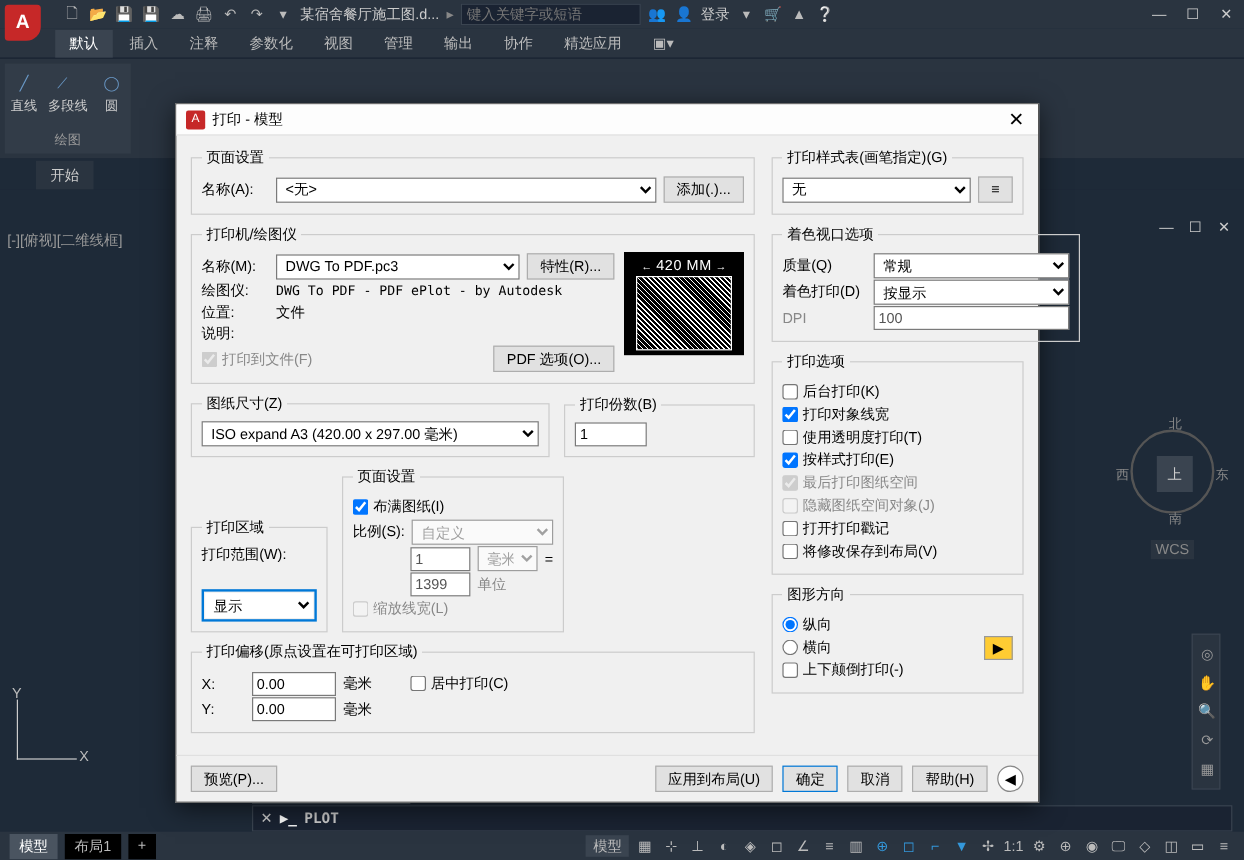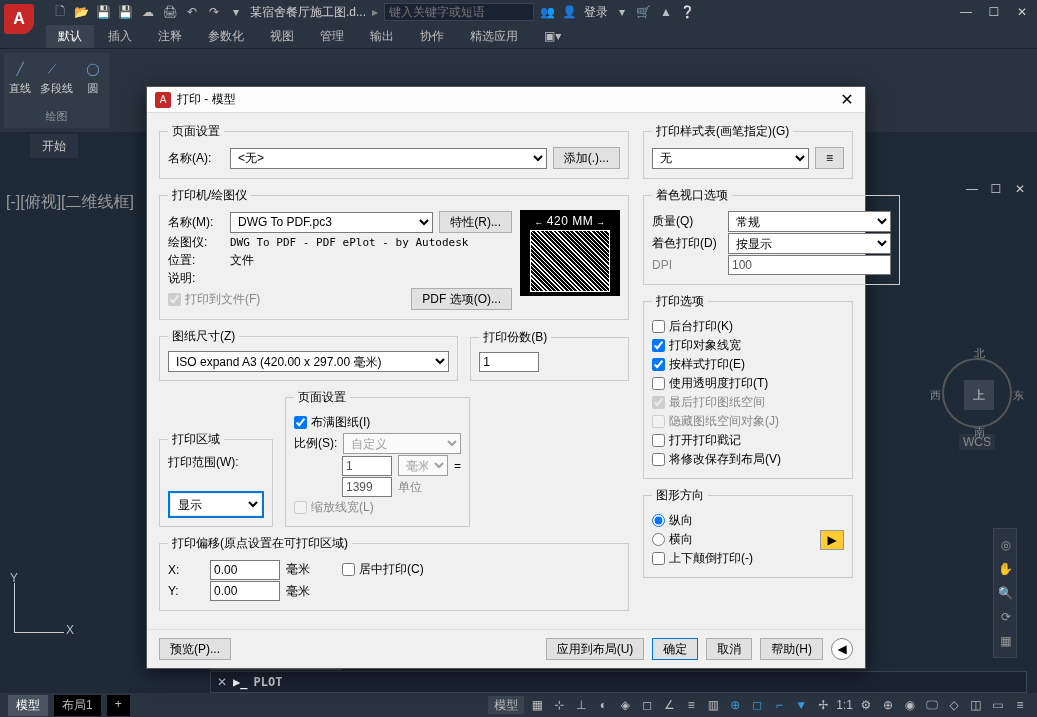--- a/index.html
+++ b/index.html
@@ -23,21 +23,21 @@
 .ribbon-panel { background: #323c48; padding: 4px; display: flex; flex-direction: column; justify-content: space-between; align-items: center; min-width: 80px; }
 .ribbon-panel-icons { display: flex; gap: 8px; flex-wrap: wrap; }
 .ribbon-panel-label { color: #999; font-size: 11px; }
 .rp-icon { width: 24px; height: 24px; color: #6a99c7; display: flex; align-items: center; justify-content: center; }
 .rp-text { font-size: 11px; color: #ccc; }
 
 .doc-tabs { height: 26px; background: #1e2a38; display: flex; align-items: flex-end; padding-left: 30px; gap: 6px; }
 .doc-tab { background: #2a3440; color: #ccc; padding: 4px 12px; height: 24px; display: flex; align-items: center; }
 
 .canvas-area { position: absolute; top: 158px; left: 0; right: 0; bottom: 24px; background: #1e2a38; }
-.view-label { position: absolute; top: 34px; left: 6px; color: #999; font-size: 16px; }
+.view-label { position: absolute; top: 34px; left: 6px; color: #999; font-size: 12px; }
 
 
 .dialog { position: absolute; top: 86px; left: 146px; width: 720px; background: #f0f0f0; border: 1px solid #555; box-shadow: 0 4px 20px rgba(0,0,0,0.6); color: #000; z-index: 100; }
 .dlg-title { height: 26px; display: flex; align-items: center; padding: 0 8px; background: #fdfdfd; border-bottom: 1px solid #ddd; }
 .dlg-title-logo { width: 16px; height: 16px; background: #c62828; color: white; font-size: 10px; display: flex; align-items: center; justify-content: center; margin-right: 6px; border-radius: 2px; }
 .dlg-close { margin-left: auto; width: 20px; height: 20px; cursor: pointer; display: flex; align-items: center; justify-content: center; font-size: 16px; }
 .dlg-body { padding: 10px 12px; display: flex; gap: 14px; }
 .dlg-left { flex: 1; }
 .dlg-right { width: 210px; }
 fieldset { border: 1px solid #ccc; padding: 6px 8px 8px 8px; margin-bottom: 8px; }
@@ -74,21 +74,21 @@
 .status-icon { width: 18px; height: 18px; display: flex; align-items: center; justify-content: center; cursor: pointer; }
 .layout-tabs { display: flex; gap: 6px; }
 .layout-tab { background: #000000; padding: 2px 8px; }
 .layout-tab.active { background: #4a5460; color: #fff; }
 
 
 .viewcube-area { position: absolute; top: 200px; right: 20px; width: 80px; height: 120px; color: #888; font-size: 11px; text-align: center; }
 .vc-circle { width: 70px; height: 70px; border: 2px solid #555; border-radius: 50%; position: relative; margin: 0 auto; }
 .vc-cube { width: 30px; height: 30px; background: #3a4450; position: absolute; top: 20px; left: 20px; display: flex; align-items: center; justify-content: center; color: #ccc; }
 .vc-dir { position: absolute; font-size: 11px; }
-.wcs-tag { background: #2a3440; padding: 1px 4px; margin-top: 6px; display: inline-block; }
+.wcs-tag { background: #2a3440; padding: 1px 4px; margin-top: 22px; display: inline-block; }
 
 .nav-bar { position: absolute; top: 370px; right: 20px; width: 24px; background: #2a3440; border: 1px solid #3a4450; padding: 4px 0; }
 .nav-bar div { width: 24px; height: 24px; display: flex; align-items: center; justify-content: center; color: #999; cursor: pointer; }
 
 .ucs-icon { position: absolute; bottom: 60px; left: 14px; color: #bbb; font-size: 11px; }
 
 .what-combo { border: 2px solid #0078d7; padding: 1px; }
 
 .arrow-btn { width: 24px; height: 20px; background: #ffcc33; border: 1px solid #999; display: flex; align-items: center; justify-content: center; }
 </style>
@@ -349,26 +349,26 @@
         <legend>打印选项</legend>
         <label class="chk-label">
             <input type="checkbox" style="">
             <span>后台打印(K)</span>
           </label>
         <label class="chk-label">
             <input type="checkbox" checked="" style="">
             <span>打印对象线宽</span>
           </label>
         <label class="chk-label">
+            <input type="checkbox" style="">
+            <span>使用透明度打印(T)</span>
+          </label>
+        <label class="chk-label">
             <input type="checkbox" checked="" style="">
             <span>按样式打印(E)</span>
-          </label>
-        <label class="chk-label">
-            <input type="checkbox" style="">
-            <span>使用透明度打印(T)</span>
           </label>
         <label class="chk-label disabled-text">
             <input type="checkbox" checked="" disabled="" style="">
             <span>最后打印图纸空间</span>
           </label>
         <label class="chk-label disabled-text">
             <input type="checkbox" disabled="" style="">
             <span>隐藏图纸空间对象(J)</span>
           </label>
         <label class="chk-label">

